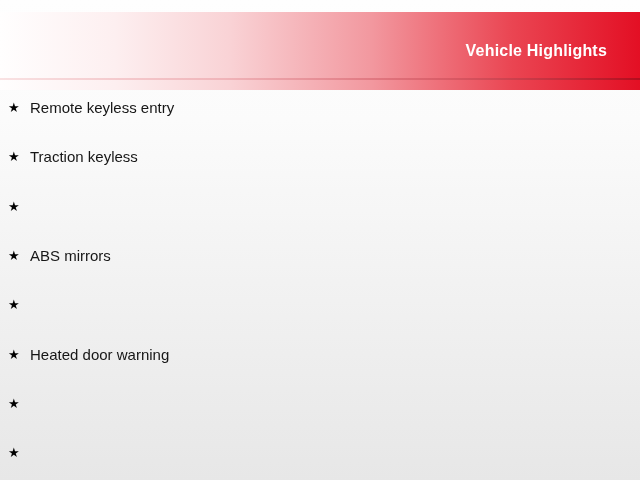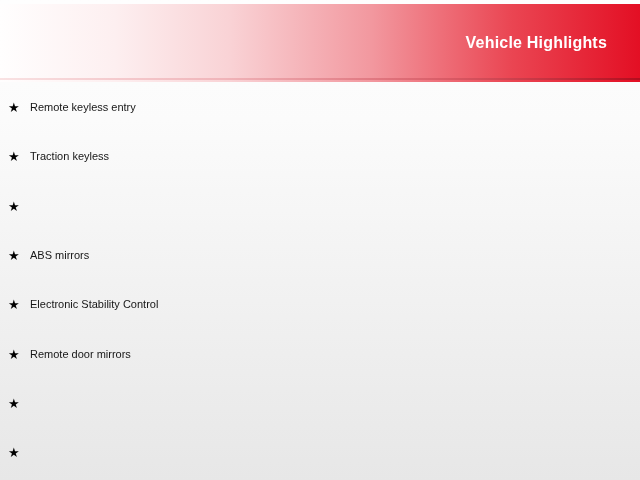--- a/index.html
+++ b/index.html
@@ -11,21 +11,21 @@
   }
   .canvas {
     position: relative;
     width: 640px;
     height: 480px;
     font-family: "Liberation Sans", sans-serif;
     background: linear-gradient(to bottom, #fefefe 0px, #fbfbfb 120px, #f1f1f1 300px, #e7e7e7 480px);
   }
   .header {
     position: absolute;
-    top: 4px;
+    top: 12px;
     left: 0;
     width: 640px;
     height: 78px;
     box-sizing: border-box;
     background: linear-gradient(to right,
       #fffefe 0%,
       #fdeff0 18%,
       #f9d2d5 36%,
       #f2989f 58%,
       #ea4552 80%,
@@ -72,21 +72,21 @@
   .star-icon {
     display: inline-block;
     width: 15px;
     font-size: 13px;
     line-height: 1;
     color: #000000;
     margin-right: 7px;
     text-align: left;
   }
   .feature-label {
-    font-size: 11px;
+    font-size: 15px;
     color: #161616;
     line-height: 1;
   }
 </style>
 </head>
 <body>
 
 <div class="canvas">
 
   <div class="header">
@@ -105,25 +105,24 @@
     </li>
     <li class="feature-item">
       <span class="star-icon">★</span>
     </li>
     <li class="feature-item">
       <span class="star-icon">★</span>
       <span class="feature-label">ABS mirrors</span>
     </li>
     <li class="feature-item">
       <span class="star-icon">★</span>
-      <span class="feature-label">Electronic Stability Control</span>
     </li>
     <li class="feature-item">
       <span class="star-icon">★</span>
-      <span class="feature-label">Remote door mirrors</span>
+      <span class="feature-label">Heated door warning</span>
     </li>
     <li class="feature-item">
       <span class="star-icon">★</span>
     </li>
     <li class="feature-item">
       <span class="star-icon">★</span>
     </li>
   </ul>
 
 </div>

